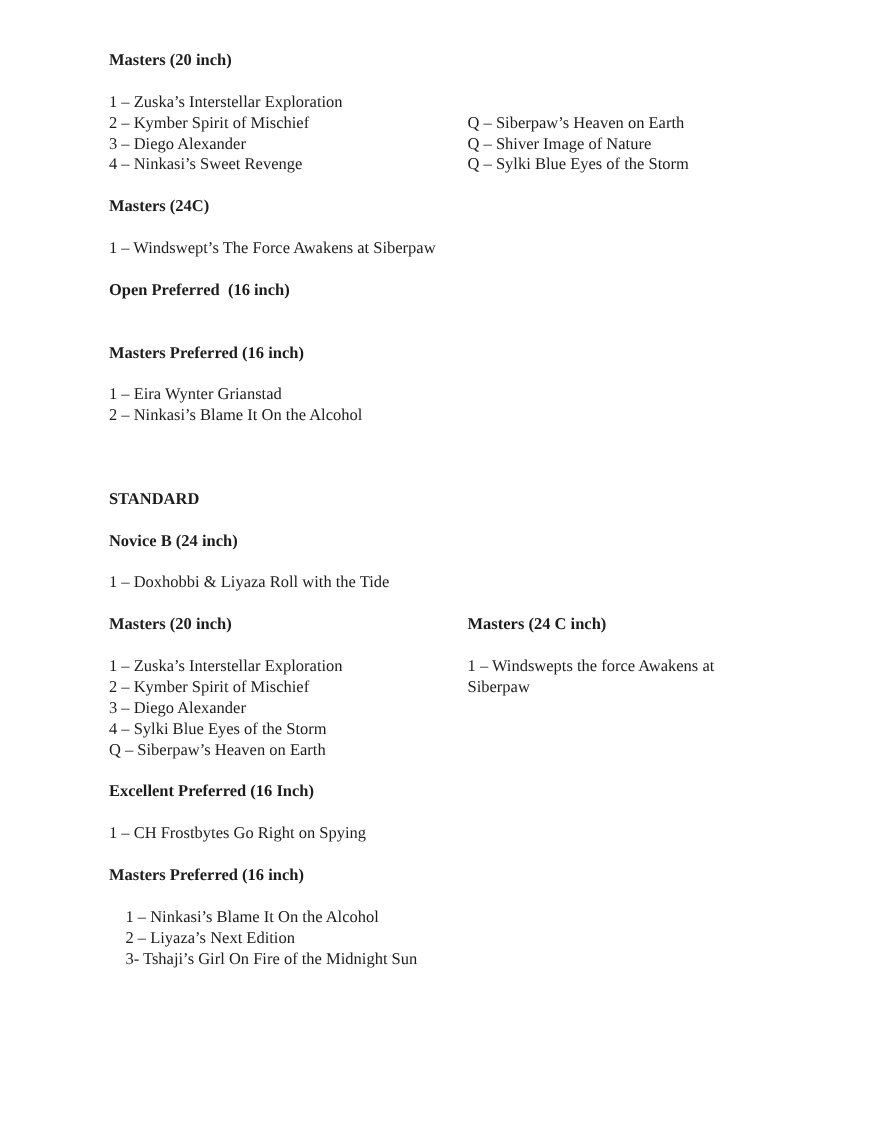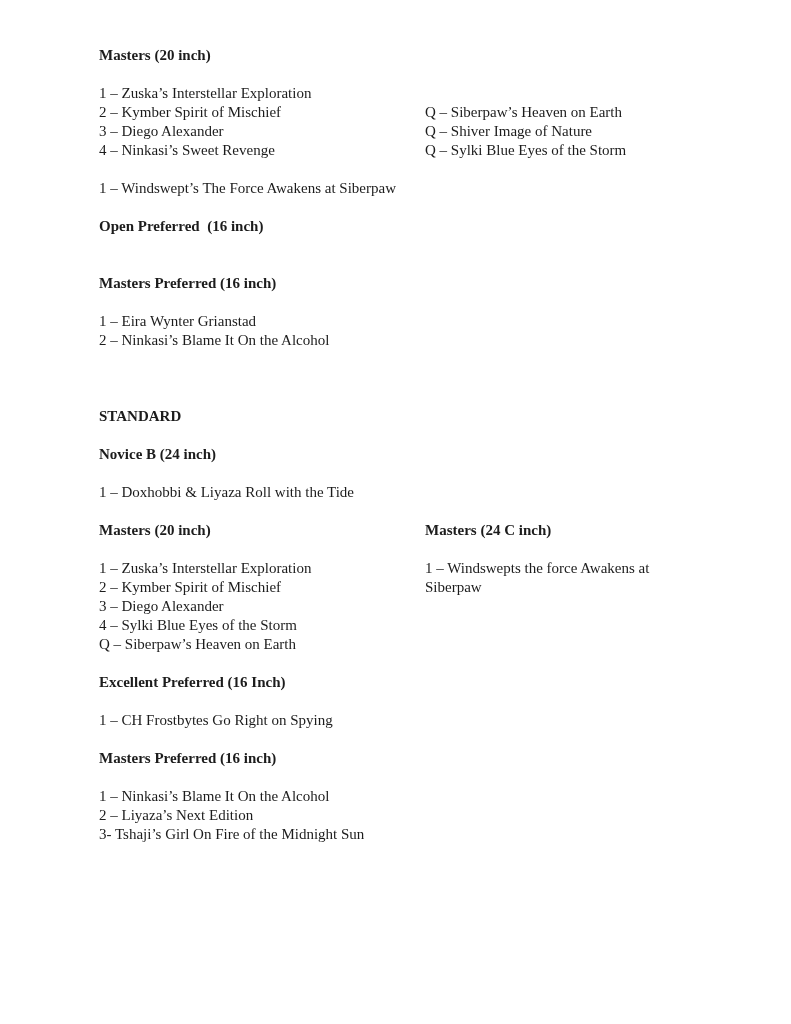--- a/index.html
+++ b/index.html
@@ -22,21 +22,21 @@
   .ln {
     margin: 0;
     white-space: pre-wrap; 
   }
   .hd {
     font-weight: 700;
     font-size: 15px;
     line-height: 19px;
   }
   .block { margin-bottom: 19px; }
-  .block:last-child { margin-bottom: 0; }
+  .block:last-child { margin-bottom: 0; margin-left: 15px; }
   .grid {
     display: grid;
     grid-template-columns: 326px 1fr;
     align-items: start;
   }
   .offset-1 { padding-top: 19px; }
   .sp-19 { height: 19px; }
   .sp-38 { height: 38px; }
 </style>
 </head>
@@ -54,20 +54,23 @@
       <p class="ln">3 – Diego Alexander</p>
       <p class="ln">4 – Ninkasi’s Sweet Revenge</p>
     </div>
     <div class="offset-1">
       <p class="ln">Q – Siberpaw’s Heaven on Earth</p>
       <p class="ln">Q – Shiver Image of Nature</p>
       <p class="ln">Q – Sylki Blue Eyes of the Storm</p>
     </div>
   </div>
 
+  <div class="block">
+    <h3 class="ln hd">Masters (24C)</h3>
+  </div>
   <div class="block">
     <p class="ln">1 – Windswept’s The Force Awakens at Siberpaw</p>
   </div>
 
   <div class="block grid">
     <h3 class="ln hd">Open Preferred  (16 inch)</h3>
   </div>
 
   <div class="sp-19"></div>
 

